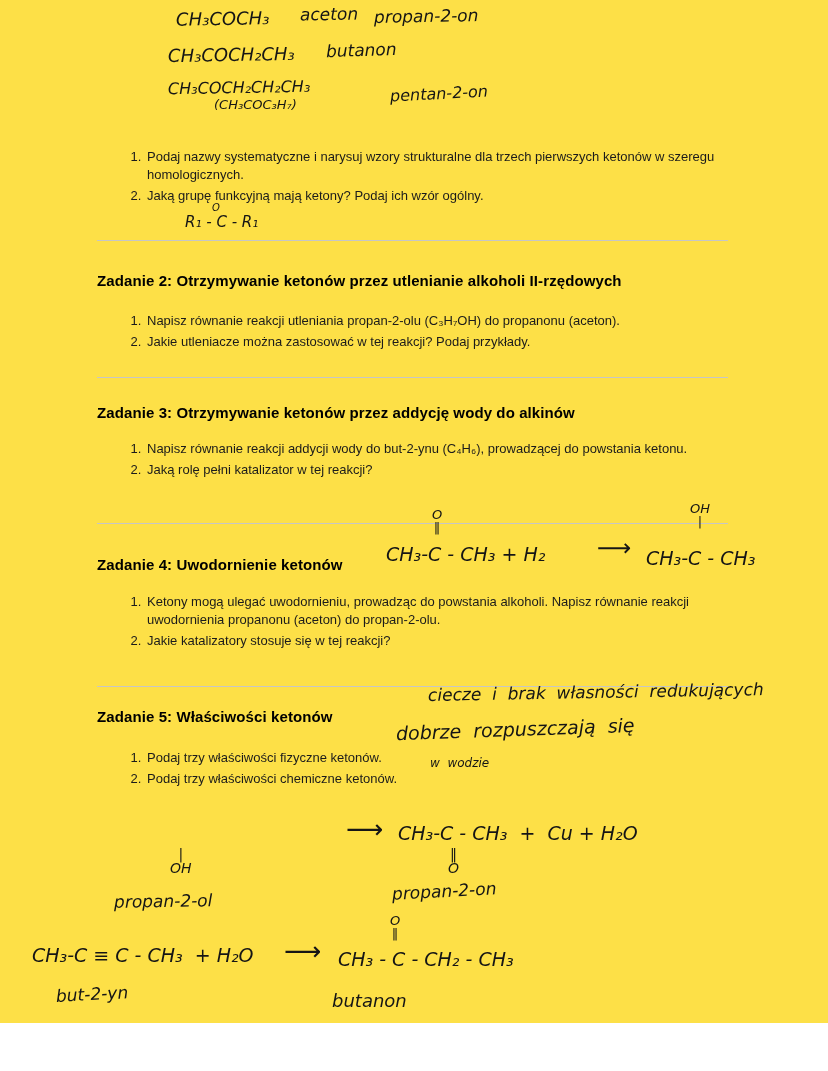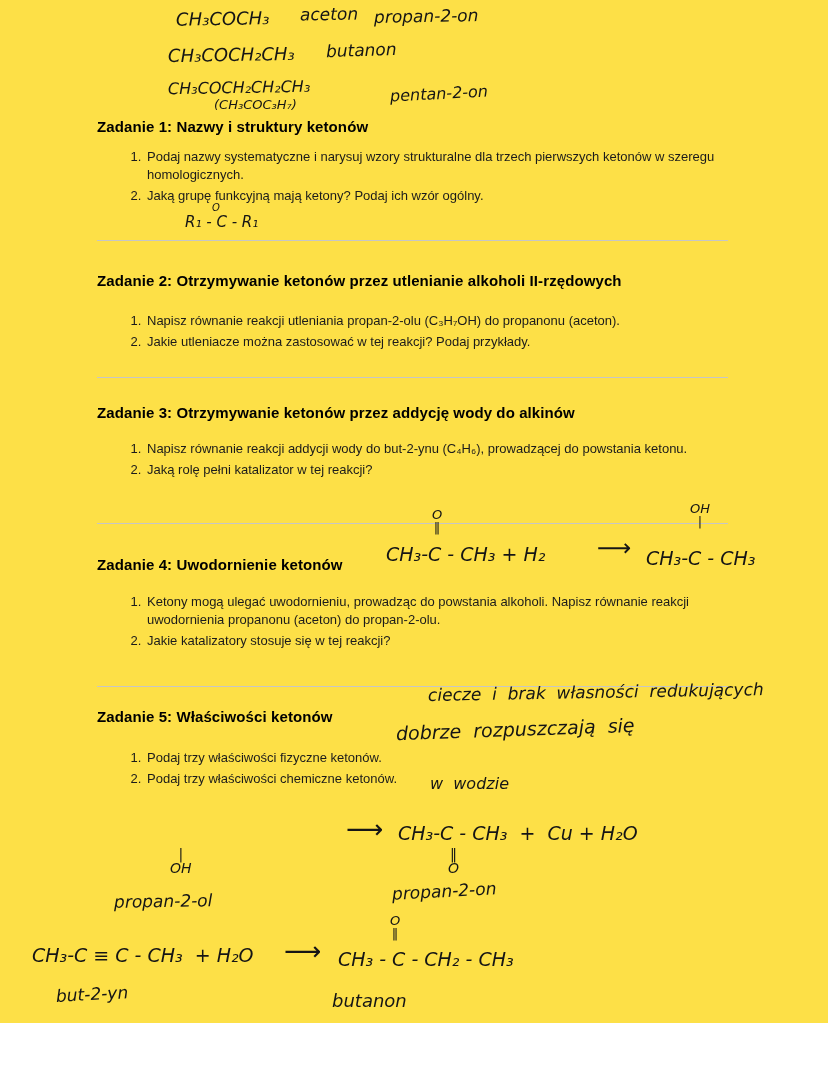--- a/index.html
+++ b/index.html
@@ -30,21 +30,20 @@
 
   <span class="hw" style="left:176px;top:10px;font-size:18px;transform:rotate(-1deg);">CH₃COCH₃</span>
   <span class="hw" style="left:300px;top:6px;font-size:17px;transform:rotate(-1deg);">aceton</span>
   <span class="hw" style="left:374px;top:8px;font-size:17px;transform:rotate(-1deg);">propan-2-on</span>
   <span class="hw" style="left:168px;top:46px;font-size:18px;transform:rotate(-1deg);">CH₃COCH₂CH₃</span>
   <span class="hw" style="left:326px;top:42px;font-size:17px;transform:rotate(-2deg);">butanon</span>
   <span class="hw" style="left:168px;top:80px;font-size:16px;transform:rotate(-1deg);">CH₃COCH₂CH₂CH₃</span>
   <span class="hw" style="left:214px;top:98px;font-size:13px;">(CH₃COC₃H₇)</span>
   <span class="hw" style="left:390px;top:86px;font-size:16px;transform:rotate(-3deg);">pentan-2-on</span>
 
-  <h2 class="heading" style="top:118px;">Zadanie 1: Nazwy i struktury ketonów</h2>
   <ol class="list" style="top:148px;">
     <li>Podaj nazwy systematyczne i narysuj wzory strukturalne dla trzech pierwszych ketonów w szeregu homologicznych.</li>
     <li>Jaką grupę funkcyjną mają ketony? Podaj ich wzór ogólny.</li>
   </ol>
   <span class="hw" style="left:212px;top:203px;font-size:10px;">O</span>
   <span class="hw" style="left:185px;top:215px;font-size:15px;">R₁ - C - R₁</span>
   <div class="divider" style="top:240px;"></div>
 
   <h2 class="heading" style="top:272px;">Zadanie 2: Otrzymywanie ketonów przez utlenianie alkoholi II-rzędowych</h2>
   <ol class="list" style="top:312px;">
@@ -70,21 +69,21 @@
   <span class="hw" style="left:646px;top:549px;font-size:19px;">CH₃-C - CH₃</span>
   <ol class="list" style="top:593px;">
     <li>Ketony mogą ulegać uwodornieniu, prowadząc do powstania alkoholi. Napisz równanie reakcji uwodornienia propanonu (aceton) do propan-2-olu.</li>
     <li>Jakie katalizatory stosuje się w tej reakcji?</li>
   </ol>
   <div class="divider" style="top:686px;"></div>
 
   <h2 class="heading" style="top:708px;">Zadanie 5: Właściwości ketonów</h2>
   <span class="hw" style="left:428px;top:684px;font-size:17px;transform:rotate(-1deg);">ciecze  i  brak  własności  redukujących</span>
   <span class="hw" style="left:396px;top:720px;font-size:19px;transform:rotate(-2deg);">dobrze  rozpuszczają  się</span>
-  <span class="hw" style="left:430px;top:757px;font-size:16px;margin-top:19px;">w  wodzie</span>
+  <span class="hw" style="left:430px;top:757px;font-size:12px;">w  wodzie</span>
   <ol class="list" style="top:749px;">
     <li>Podaj trzy właściwości fizyczne ketonów.</li>
     <li>Podaj trzy właściwości chemiczne ketonów.</li>
   </ol>
 
   <span class="hw center" style="left:170px;top:847px;font-size:14px;">|
 OH</span>
   <span class="hw" style="left:346px;top:816px;font-size:26px;">⟶</span>
   <span class="hw" style="left:398px;top:824px;font-size:19px;">CH₃-C - CH₃  +  Cu + H₂O</span>
   <span class="hw center" style="left:448px;top:847px;font-size:14px;">‖

